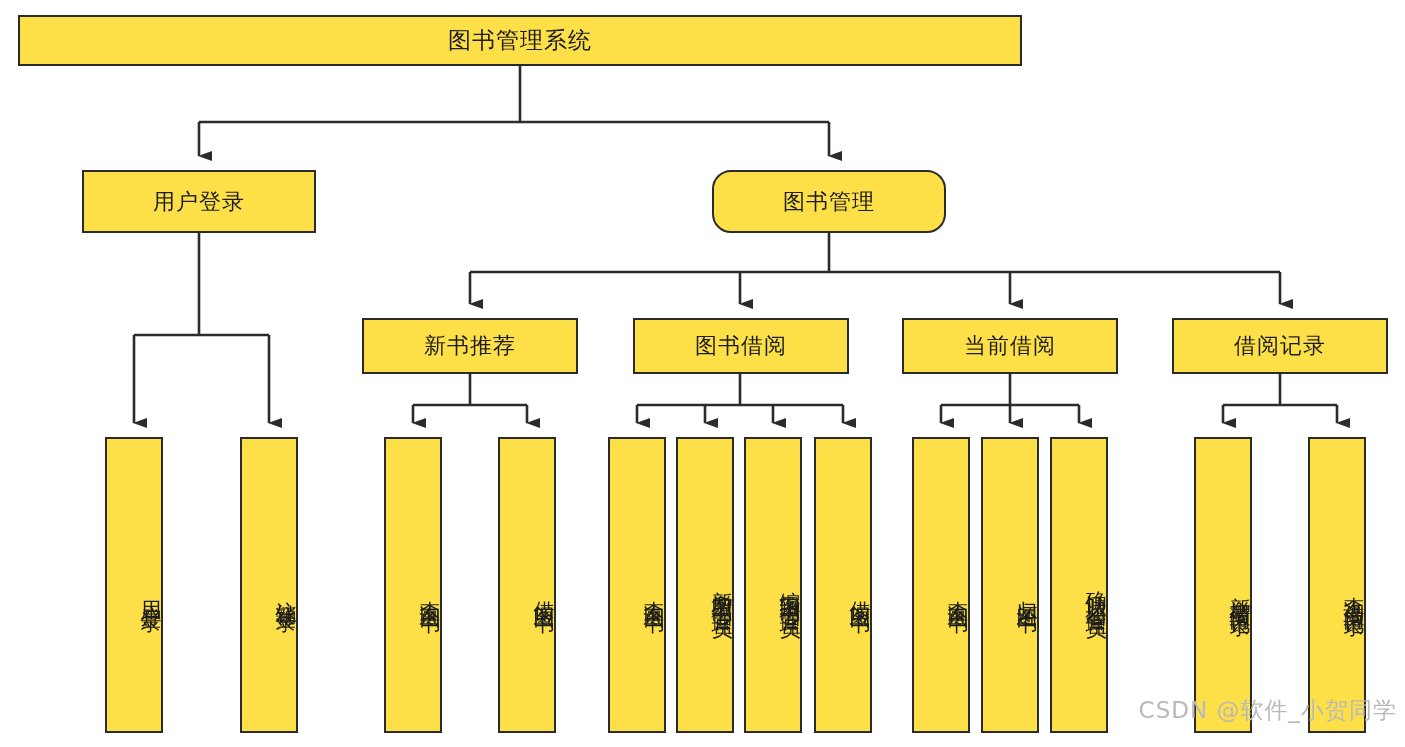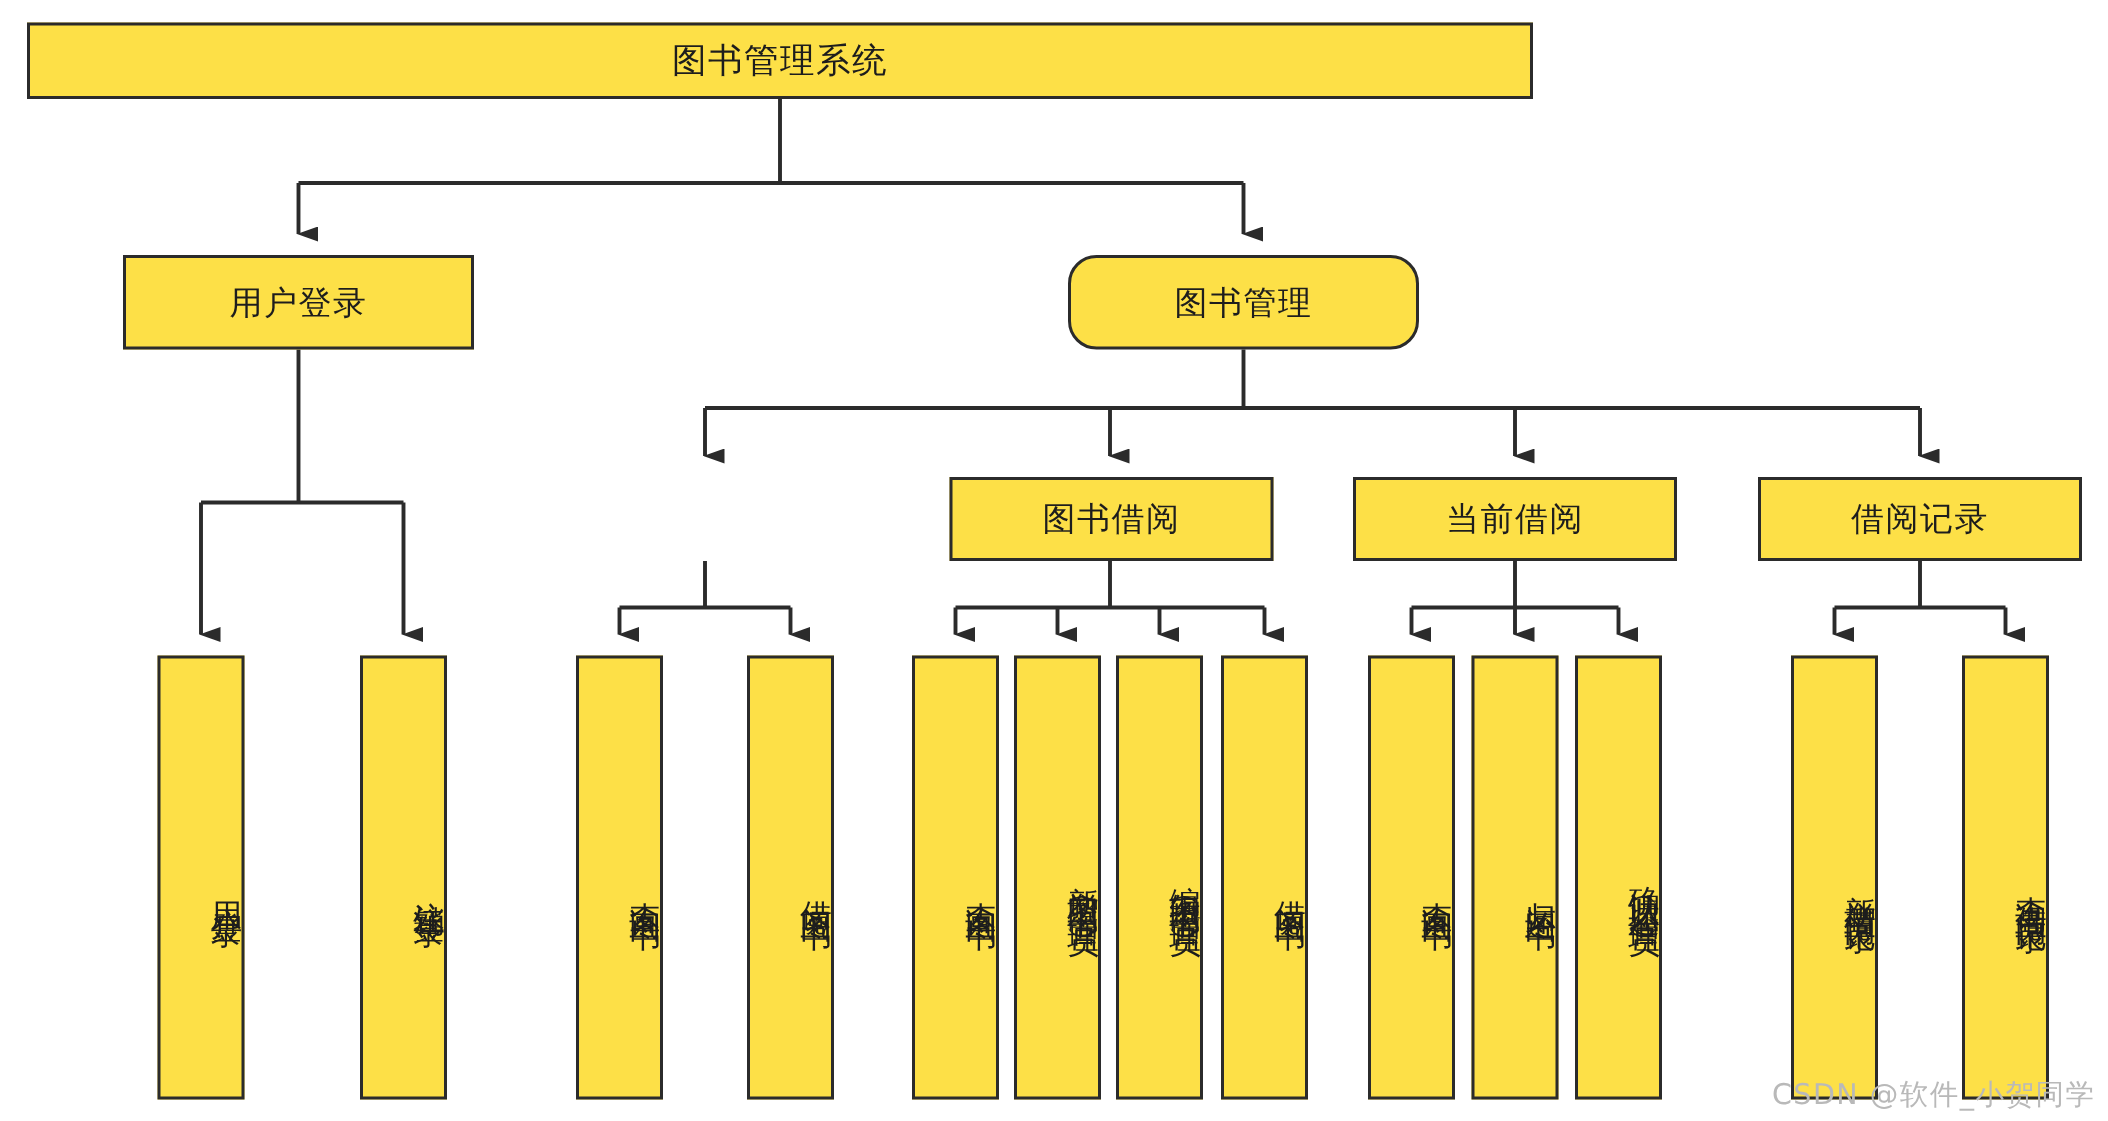--- a/index.html
+++ b/index.html
@@ -32,22 +32,22 @@
     letter-spacing:4px;
     line-height:1;
   }
   .node.leaf span{
     writing-mode:vertical-rl;
     text-orientation:upright;
     white-space:nowrap;
   }
   .watermark{
     position:absolute;
-    right:8px;bottom:4px;
-    font-size:19px;
+    right:8px;bottom:21px;
+    font-size:23px;
     color:#b9b9b9;
     letter-spacing:1px;
     white-space:nowrap;
     pointer-events:none;
   }
 </style>
 </head>
 <body>
 
 <div id="diagram-root">
@@ -108,20 +108,23 @@
     <span>图书管理系统</span>
   </div>
 
   <div class="node horiz" style="left:82px;top:170px;width:234px;height:63px;">
     <span>用户登录</span>
   </div>
   <div class="node horiz" style="left:712px;top:170px;width:234px;height:63px;border-radius:19px;">
     <span>图书管理</span>
   </div>
 
+  <div class="node horiz" style="left:362px;top:318px;width:216px;height:56px;">
+    <span>新书推荐</span>
+  </div>
   <div class="node horiz" style="left:633px;top:318px;width:216px;height:56px;">
     <span>图书借阅</span>
   </div>
   <div class="node horiz" style="left:902px;top:318px;width:216px;height:56px;">
     <span>当前借阅</span>
   </div>
   <div class="node horiz" style="left:1172px;top:318px;width:216px;height:56px;">
     <span>借阅记录</span>
   </div>
 

